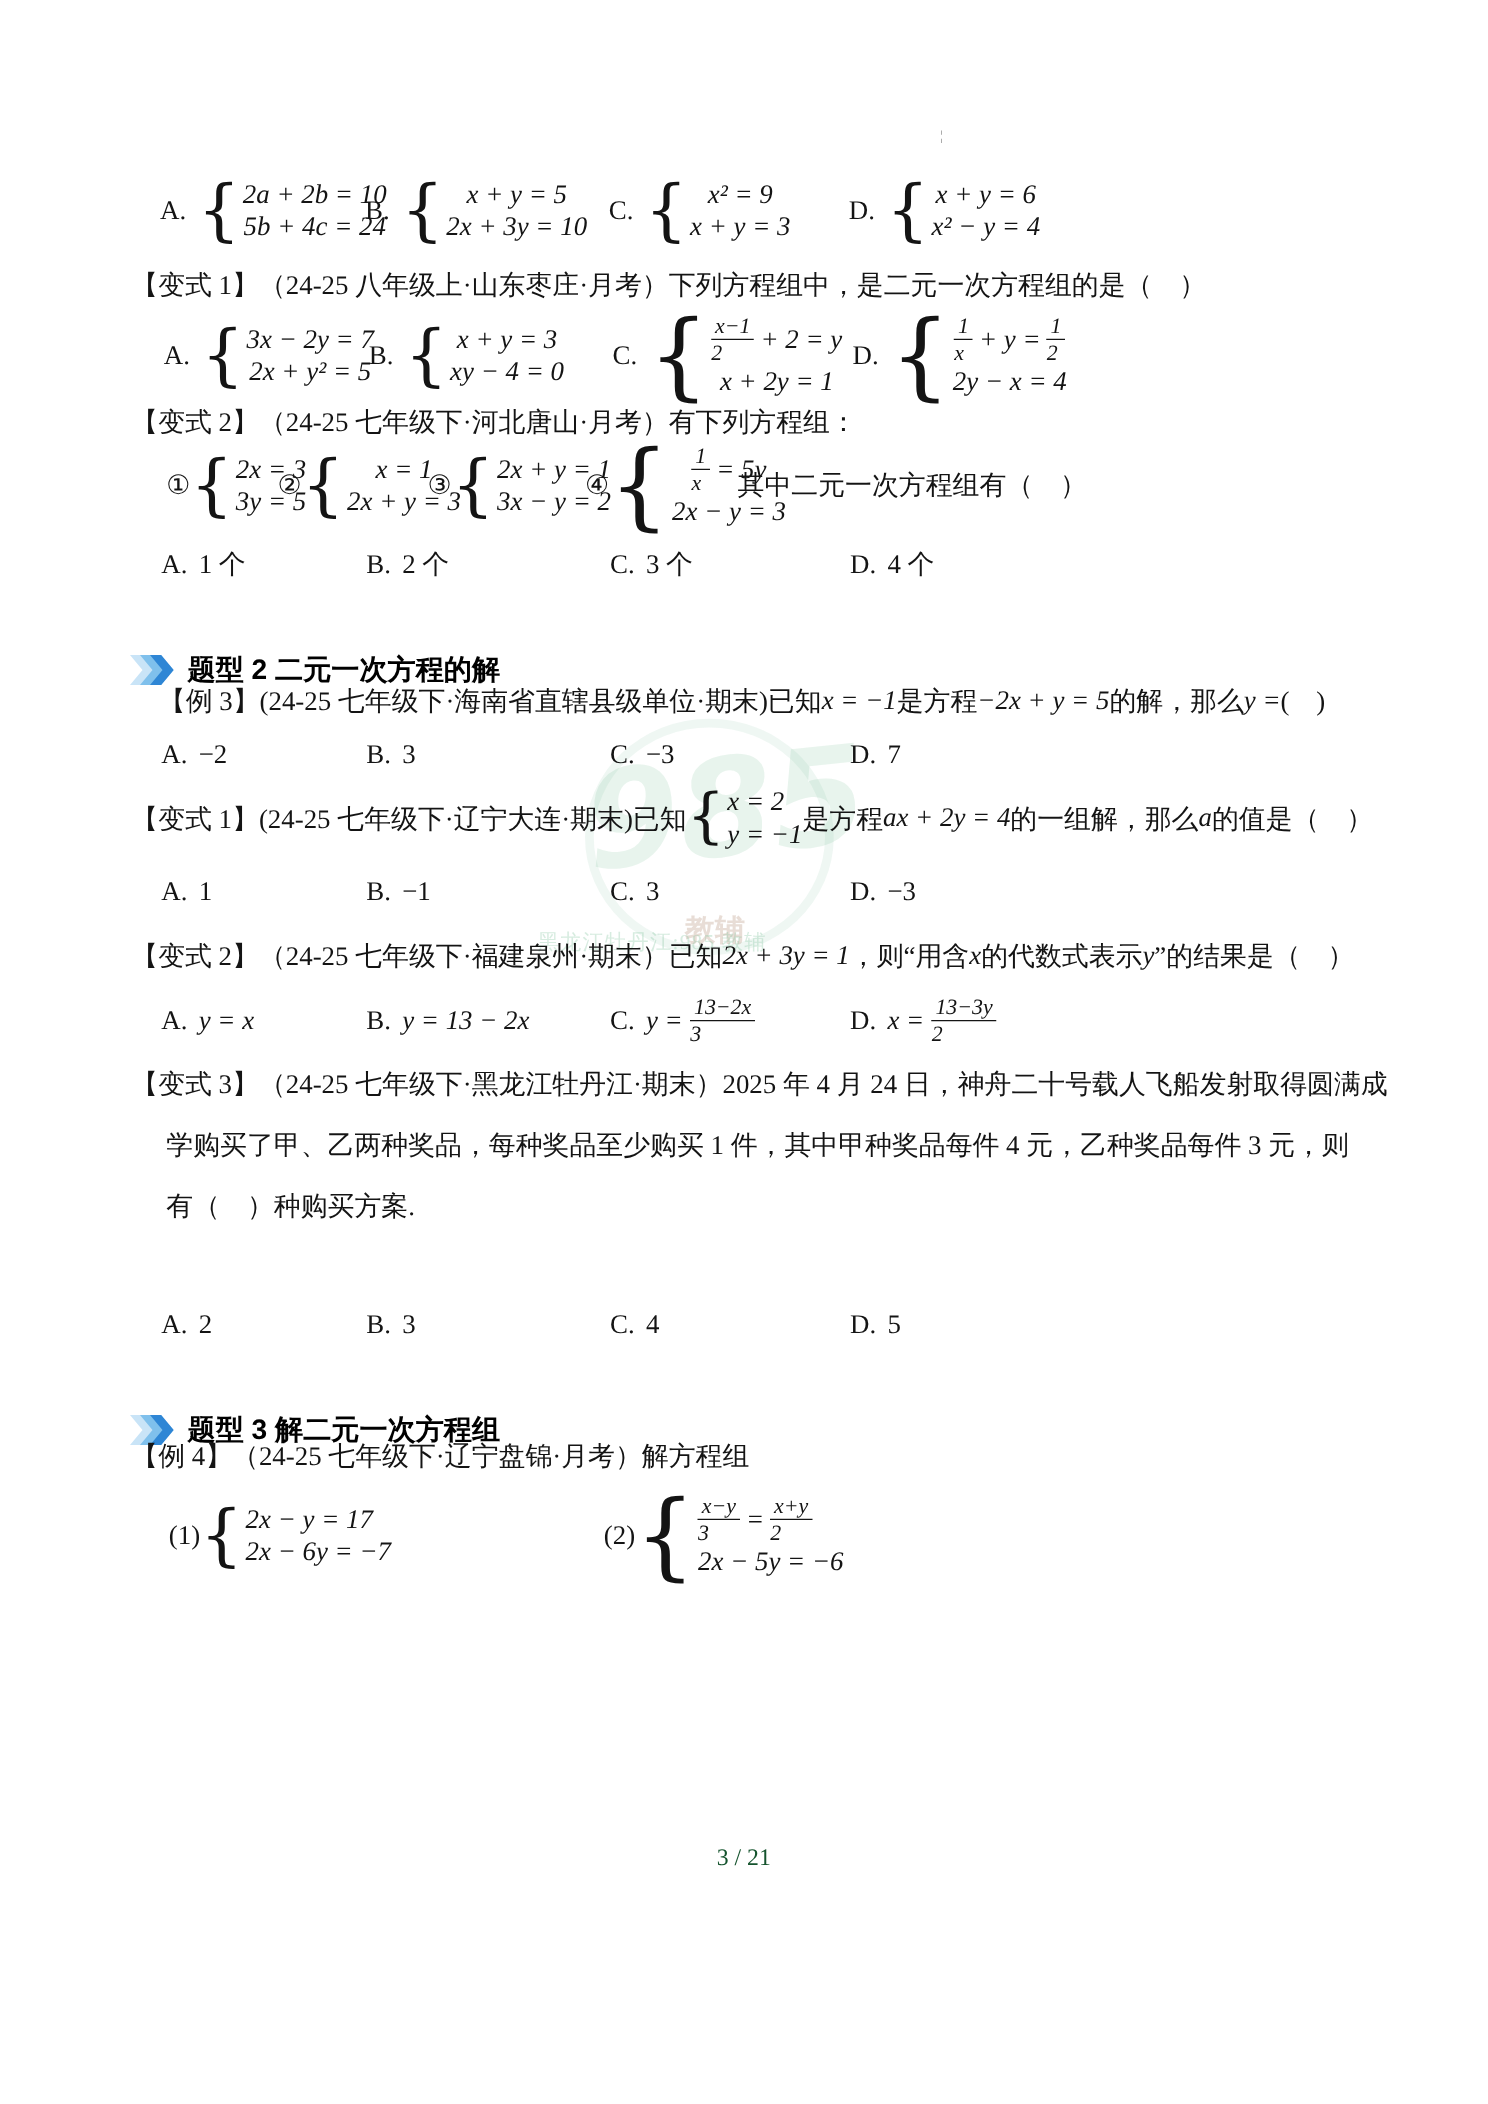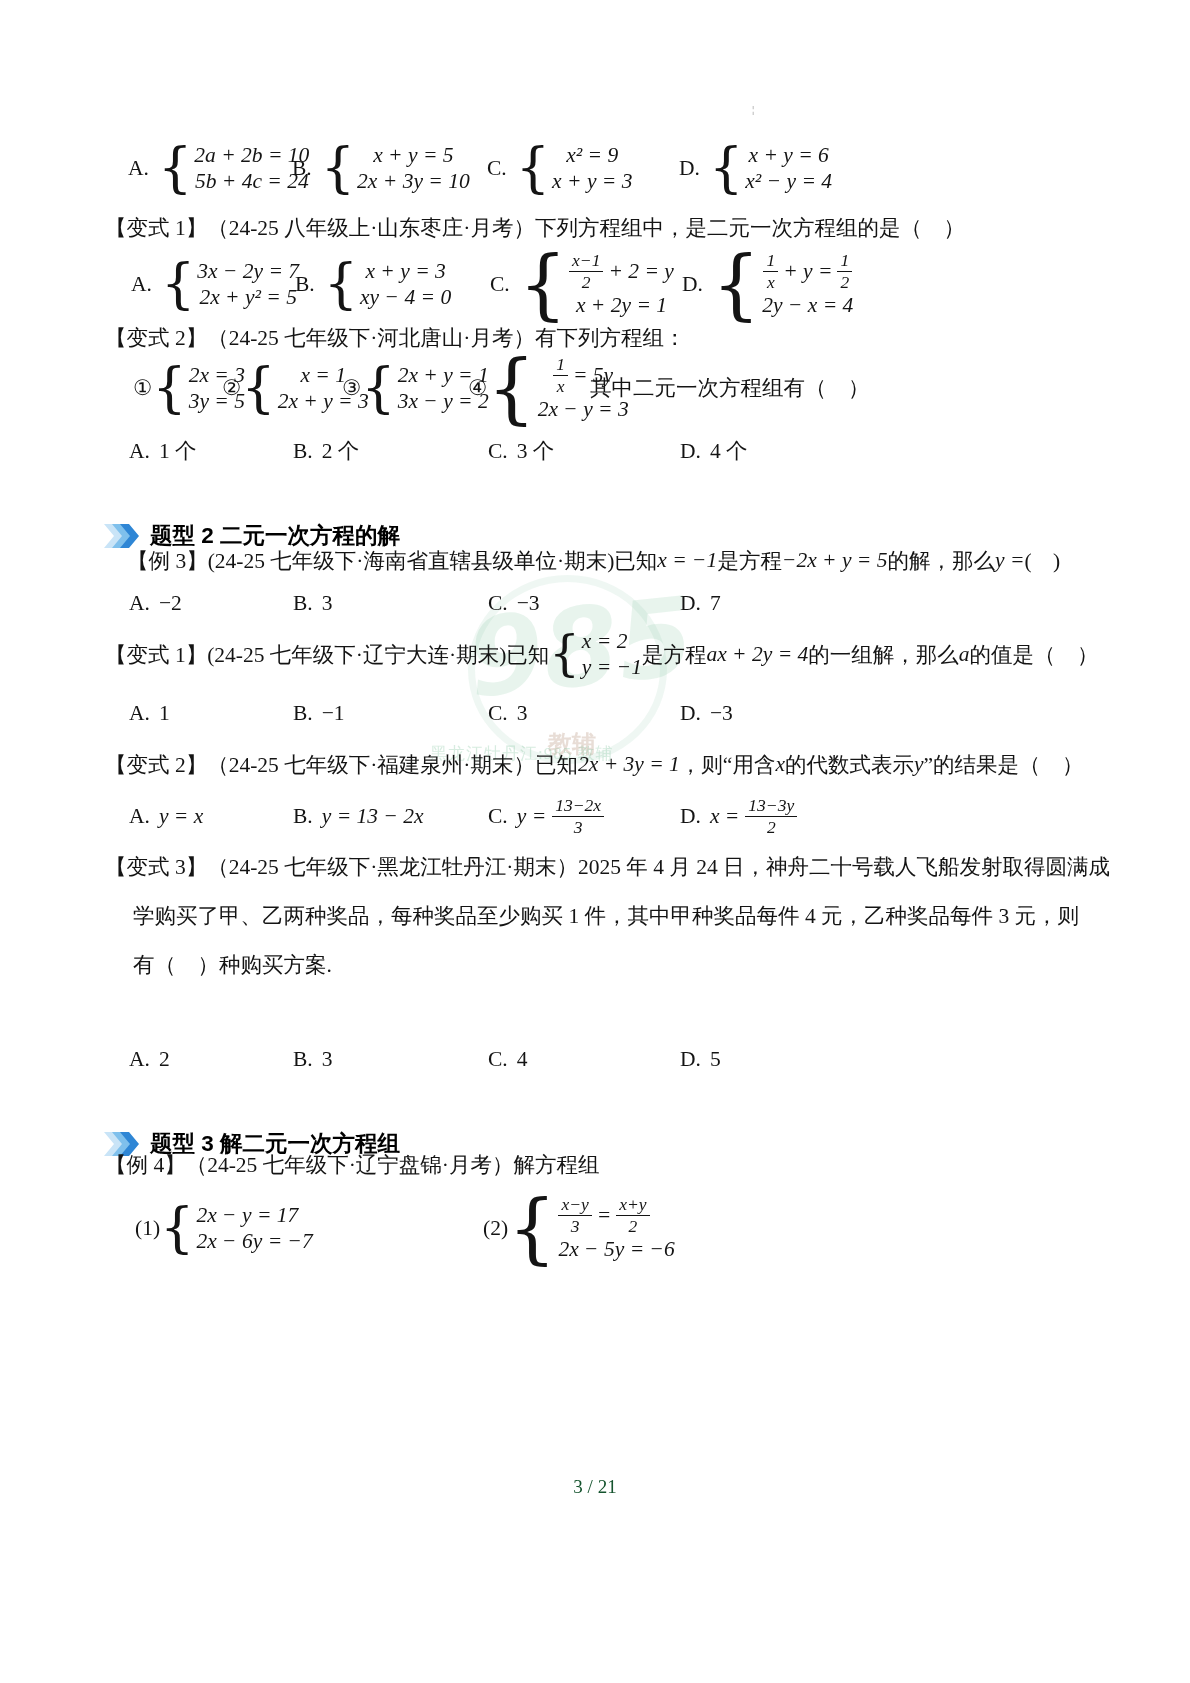--- a/index.html
+++ b/index.html
@@ -14,21 +14,21 @@
   .c{flex:0 0 auto;display:flex;align-items:center;}
   .c1{width:164px}.c2{width:195px}.c3{width:192px}
   .sys{display:inline-flex;align-items:center;}
   .br{font-family:"DejaVu Serif",serif;font-weight:400;line-height:0.95;font-size:54px;margin-right:2px;}
   .sys.small .br{font-size:48px;}
   .sys.tall .br{font-size:76px;}
   .col{display:flex;flex-direction:column;align-items:center;}
   .col.left{align-items:flex-start;}
   .ln{font-size:21.5px;line-height:26px;white-space:nowrap;font-style:italic;}
   .lnf{display:flex;align-items:center;gap:5px;font-style:italic;font-size:21.5px;line-height:30px;white-space:nowrap;}
-  .frac{display:inline-flex;flex-direction:column;align-items:center;line-height:1;}
+  .frac{display:inline-flex;flex-direction:column;align-items:flex-start;line-height:1;}
   .fn{font-size:17.5px;padding:1px 3px 2px;border-bottom:1.5px solid #141414;}
   .fd{font-size:17.5px;padding-top:2px;}
   .mfx{display:inline-flex;align-items:center;gap:6px;}
   .sec{display:flex;align-items:center;font-family:"Liberation Sans","DejaVu Sans",sans-serif;
        font-weight:700;font-size:22.5px;color:#000;white-space:nowrap;margin-top:34px;}
   .sec svg{margin-right:9px;}
   .para-line{font-size:21.5px;line-height:27px;margin-bottom:22px;white-space:nowrap;}
   .indent{padding-left:28px;}
   .footer{position:absolute;top:1476px;left:0;width:100%;text-align:center;font-size:19px;color:#14532d;}
   .topmark{position:absolute;left:752px;top:103px;font-size:11px;color:#8a8a8a;}

